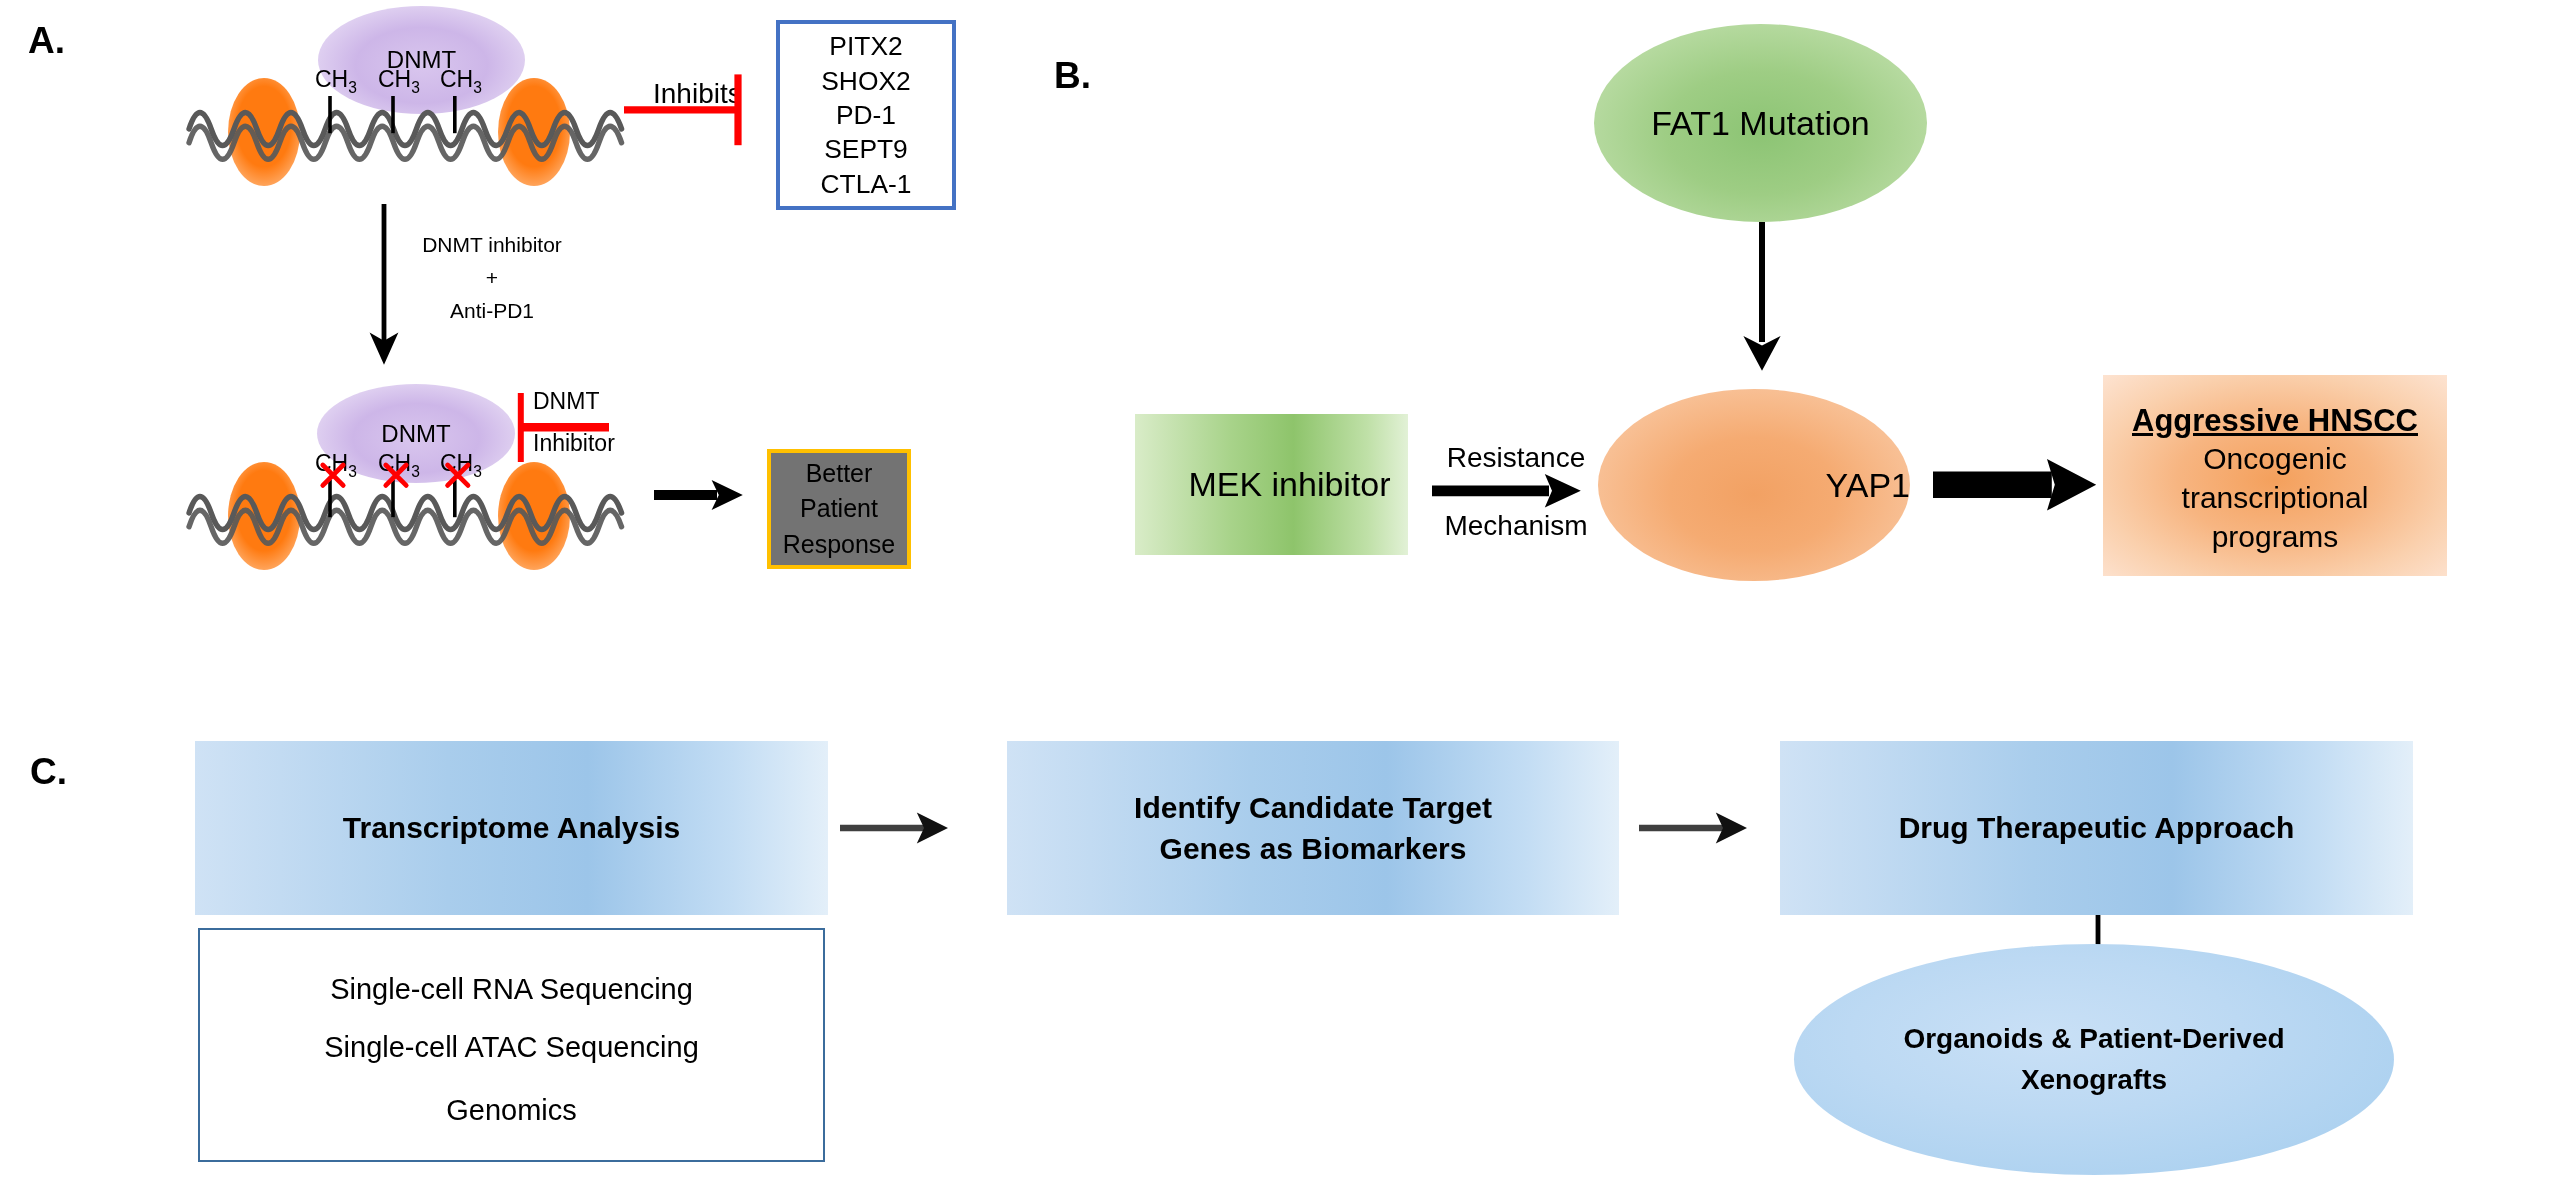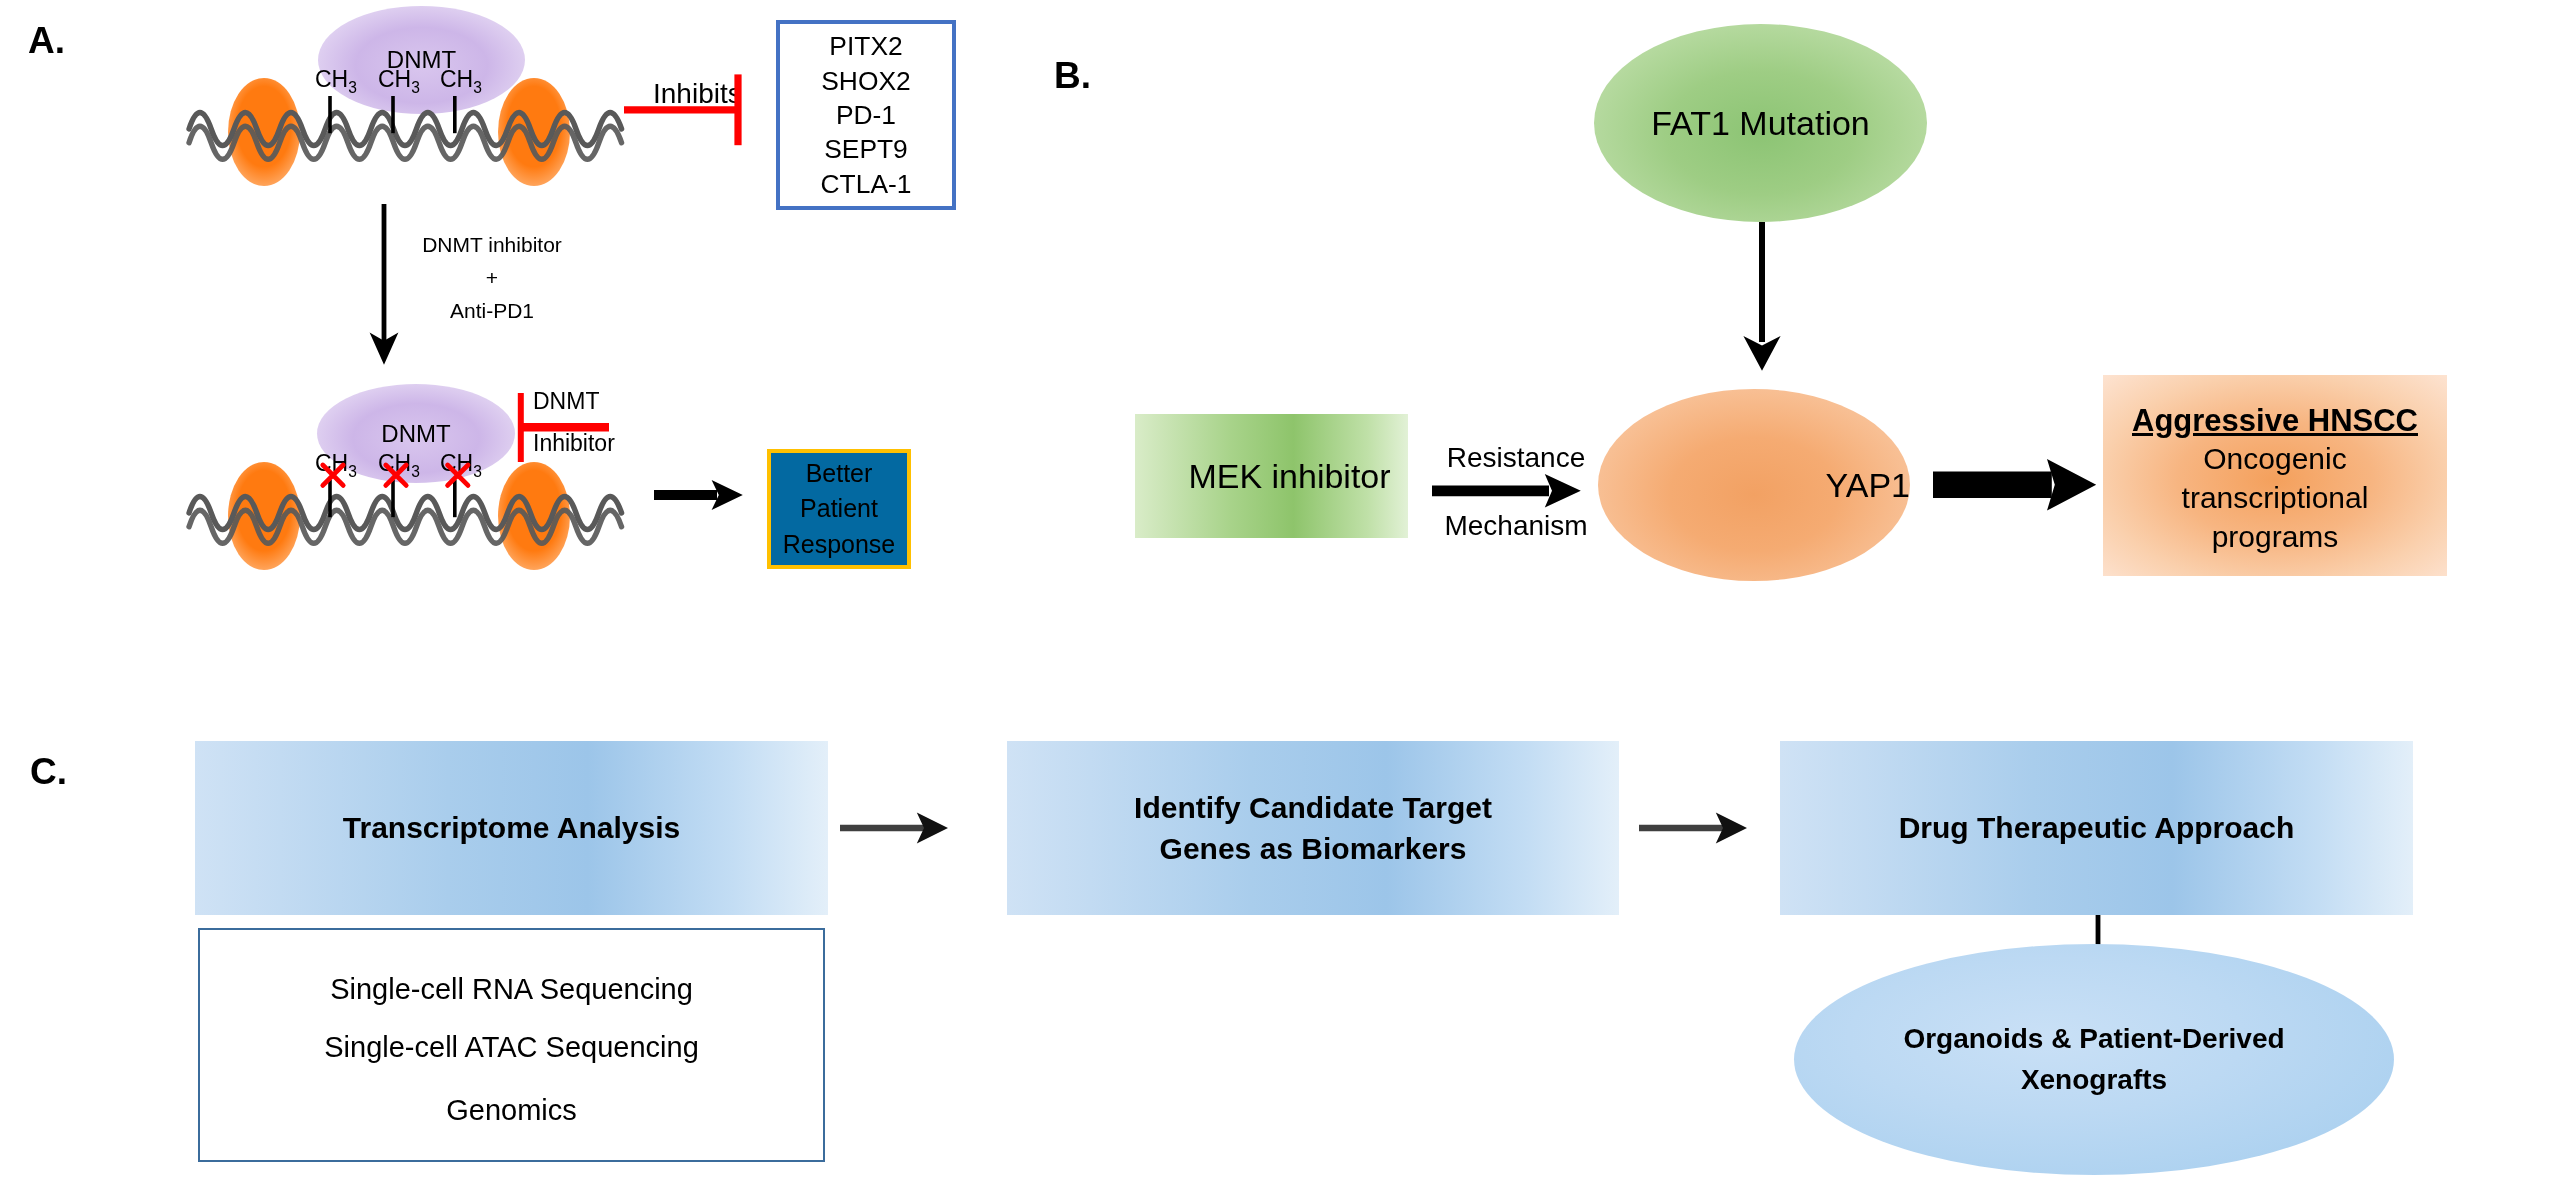--- a/index.html
+++ b/index.html
@@ -8,21 +8,21 @@
   .abs{position:absolute;}
   .panel-letter{font-size:37px;font-weight:bold;letter-spacing:0px;line-height:1;}
 
   
   .box{box-sizing:border-box;display:flex;align-items:center;justify-content:center;
        text-align:center;}
   .gene-box{border:4.2px solid #4472C4;background:#ffffff;
             flex-direction:column;padding:8.4px 6px;}
   .gene-box span{font-size:26.4px;line-height:1.30;white-space:nowrap;}
 
-  .resp-box{border:4.8px solid #FFC000;background:#0369a1;flex-direction:column;}
+  .resp-box{border:4.8px solid #FFC000;background:#737373;flex-direction:column;}
   .resp-box span{font-size:25px;line-height:1.42;}
 
   
   .ellipse{border-radius:50%;display:flex;align-items:center;justify-content:center;
            text-align:center;}
   .dnmt-ell{background:radial-gradient(ellipse at 50% 55%,#d9c6ee 0%,#cdb6e8 45%,#e4d7f3 80%,#efe7f8 100%);}
   .dnmt-ell span{font-size:24px;}
   .fat1-ell{background:radial-gradient(ellipse at 50% 55%,#8cc474 0%,#9ecd84 40%,#b8dba2 75%,#cde8bb 100%);}
   .fat1-ell span{font-size:34px;}
   .yap1-ell{background:radial-gradient(ellipse at 50% 55%,#f2a163 0%,#f5ab72 38%,#f8c095 72%,#fad4b4 100%);}
@@ -170,21 +170,21 @@
 
 <div class="abs ellipse fat1-ell" style="left:1594px;top:24px;width:333px;height:198px;">
   <span>FAT1 Mutation</span>
 </div>
 
 <svg class="abs" style="left:1729px;top:222px;width:66px;height:156px;" viewBox="0 0 110 260" width="66" height="156">
   <line x1="55" y1="0" x2="55" y2="200" stroke="#000" stroke-width="10"></line>
   <polygon points="55,248 24,190 55,206 86,190" fill="#000"></polygon>
 </svg>
 
-<div class="abs box mek-box" style="left:1135px;top:414px;width:273px;height:124px;padding-left:36px;">
+<div class="abs box mek-box" style="left:1135px;top:414px;width:273px;height:141px;padding-left:36px;">
   <span>MEK inhibitor</span>
 </div>
 
 <div class="abs res-label" style="left:1426px;top:443px;width:180px;">Resistance</div>
 <svg class="abs" style="left:1432px;top:474px;width:168px;height:36px;" viewBox="0 0 280 60" width="168" height="36">
   <line x1="0" y1="28" x2="195" y2="28" stroke="#000" stroke-width="18"></line>
   <polygon points="248,28 188,0 200,28 188,56" fill="#000"></polygon>
 </svg>
 <div class="abs res-label" style="left:1423px;top:511px;width:186px;">Mechanism</div>
 

